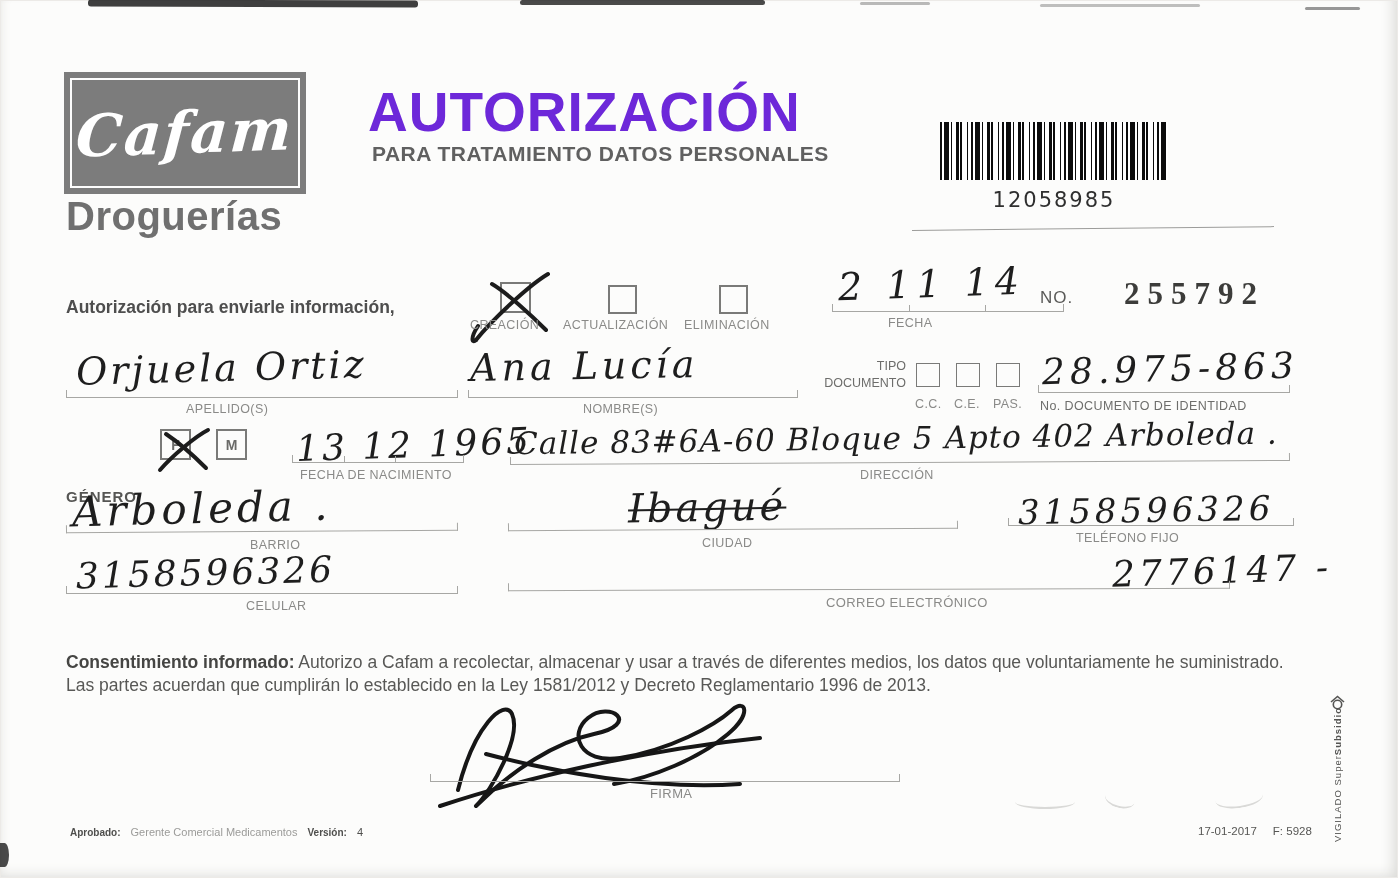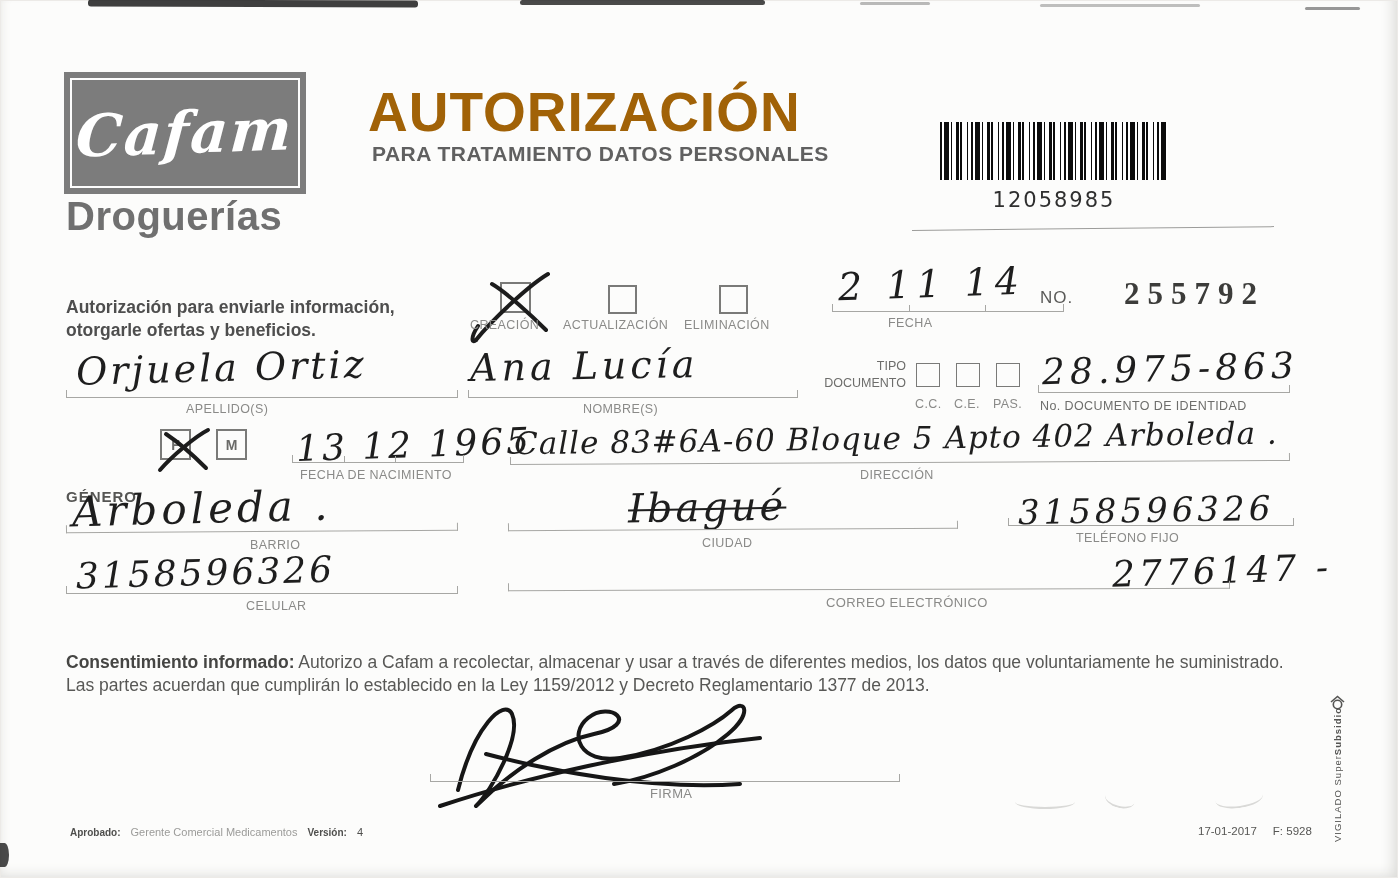--- a/index.html
+++ b/index.html
@@ -16,21 +16,21 @@
   .streak { position:absolute; background:#1d1d1d; border-radius:3px; }
   .smudge { position:absolute; border-bottom:2px solid #9a9a96; border-radius:50%; opacity:.35; }
 
   
   .logo-box { left:64px; top:72px; width:242px; height:122px; background:#7c7c7c; display:flex; align-items:center; justify-content:center; }
   .logo-inner { width:230px; height:110px; border:2px solid #fdfdfd; display:flex; align-items:center; justify-content:center; }
   .logo-script { font-family:"DejaVu Serif", serif; font-style:italic; font-weight:700; color:#fff; font-size:58px; letter-spacing:2px; transform:rotate(-2deg) skewX(-6deg); }
   .droguerias { left:66px; top:194px; font-size:40px; font-weight:700; color:#707070; letter-spacing:0.5px; }
 
   
-  .title-main { left:368px; top:80px; font-size:55px; font-weight:800; color:#a16207; letter-spacing:1px; }
+  .title-main { left:368px; top:80px; font-size:55px; font-weight:800; color:#6d28d9; letter-spacing:1px; }
   .title-sub { left:372px; top:142px; font-size:21px; font-weight:700; color:#606060; letter-spacing:0.5px; }
 
   
   .barcode { left:940px; top:122px; width:228px; height:58px;
     background:repeating-linear-gradient(90deg,#0c0c0c 0 2px,#fff 2px 4px,#0c0c0c 4px 9px,#fff 9px 11px,#0c0c0c 11px 12px,#fff 12px 16px,#0c0c0c 16px 19px,#fff 19px 20px,#0c0c0c 20px 22px,#fff 22px 27px,#0c0c0c 27px 28px,#fff 28px 31px); }
   .barcode-num { left:940px; top:188px; width:228px; text-align:center; font-family:"DejaVu Sans", sans-serif; font-size:21px; color:#2f2f2f; letter-spacing:2px; }
   .barcode-line { left:912px; top:228px; width:362px; height:1px; background:#9c9c9a; transform:rotate(-0.6deg); }
 
   
   .intro { left:66px; top:296px; font-size:17.5px; font-weight:700; color:#4e4e4e; line-height:1.3; }
@@ -102,21 +102,20 @@
 
   <div class="abs title-main">AUTORIZACIÓN</div>
   <div class="abs title-sub">PARA TRATAMIENTO DATOS PERSONALES</div>
 
   <div class="abs barcode"></div>
   <div class="abs barcode-num">12058985</div>
   <div class="abs barcode-line"></div>
 
   <div class="abs intro">
     <div>Autorización para enviarle información,</div>
-    <div>otorgarle ofertas y beneficios.</div>
   </div>
 
   <div class="cbx" style="left:500px;top:282px;width:31px;height:31px;"></div>
   <svg class="xmark" style="left:462px;top:268px;" width="92" height="78" viewBox="0 0 92 78">
     <path d="M14 72 C 30 52 66 18 86 6"></path>
     <path d="M30 16 C 44 24 70 48 84 62 M14 72 C 10 76 8 70 16 58"></path>
   </svg>
   <div class="lbl" style="left:470px;top:318px;">CREACIÓN</div>
 
   <div class="cbx" style="left:608px;top:285px;width:29px;height:29px;"></div>
@@ -193,21 +192,21 @@
   <div class="lbl" style="left:1076px;top:531px;">TELÉFONO FIJO</div>
 
   <div class="hw" style="left:76px;top:552px;font-size:36px;letter-spacing:3px;transform:rotate(-1.5deg);">3158596326</div>
   <div class="uline" style="left:66px;top:593px;width:392px;"></div>
   <div class="lbl" style="left:246px;top:599px;">CELULAR</div>
 
   <div class="hw" style="left:1112px;top:550px;font-size:36px;letter-spacing:4px;transform:rotate(-2deg);">2776147 -</div>
   <div class="uline" style="left:508px;top:589px;width:722px;transform:rotate(-0.2deg);"></div>
   <div class="lbl" style="left:826px;top:595px;font-size:13px;">CORREO ELECTRÓNICO</div>
 
-  <p class="abs consent"><b>Consentimiento informado:</b><span> Autorizo a Cafam a recolectar, almacenar y usar a través de diferentes medios, los datos que voluntariamente he suministrado. Las partes acuerdan que cumplirán lo establecido en la Ley 1159/2012 y Decreto Reglamentario 1377 de 2013.</span></p>
+  <p class="abs consent"><b>Consentimiento informado:</b><span> Autorizo a Cafam a recolectar, almacenar y usar a través de diferentes medios, los datos que voluntariamente he suministrado. Las partes acuerdan que cumplirán lo establecido en la Ley 1581/2012 y Decreto Reglamentario 1996 de 2013.</span></p>
 
   <div class="abs sig" style="left:428px;top:692px;width:340px;height:120px;">
     <svg width="340" height="120" viewBox="0 0 340 120">
       <path d="M30 98 C 46 34 76 6 84 22 C 94 44 64 98 48 114 C 84 78 128 50 166 42 C 214 32 182 8 160 26 C 140 42 152 72 192 66 C 242 58 286 34 304 18 C 318 6 324 22 300 42 C 272 66 224 86 186 92"></path>
       <path d="M12 114 C 96 86 216 58 332 46"></path>
       <path d="M58 62 C 126 80 224 98 312 92"></path>
     </svg>
   </div>
   <div class="uline" style="left:430px;top:781px;width:470px;"></div>
   <div class="lbl" style="left:650px;top:786px;font-size:13px;">FIRMA</div>

